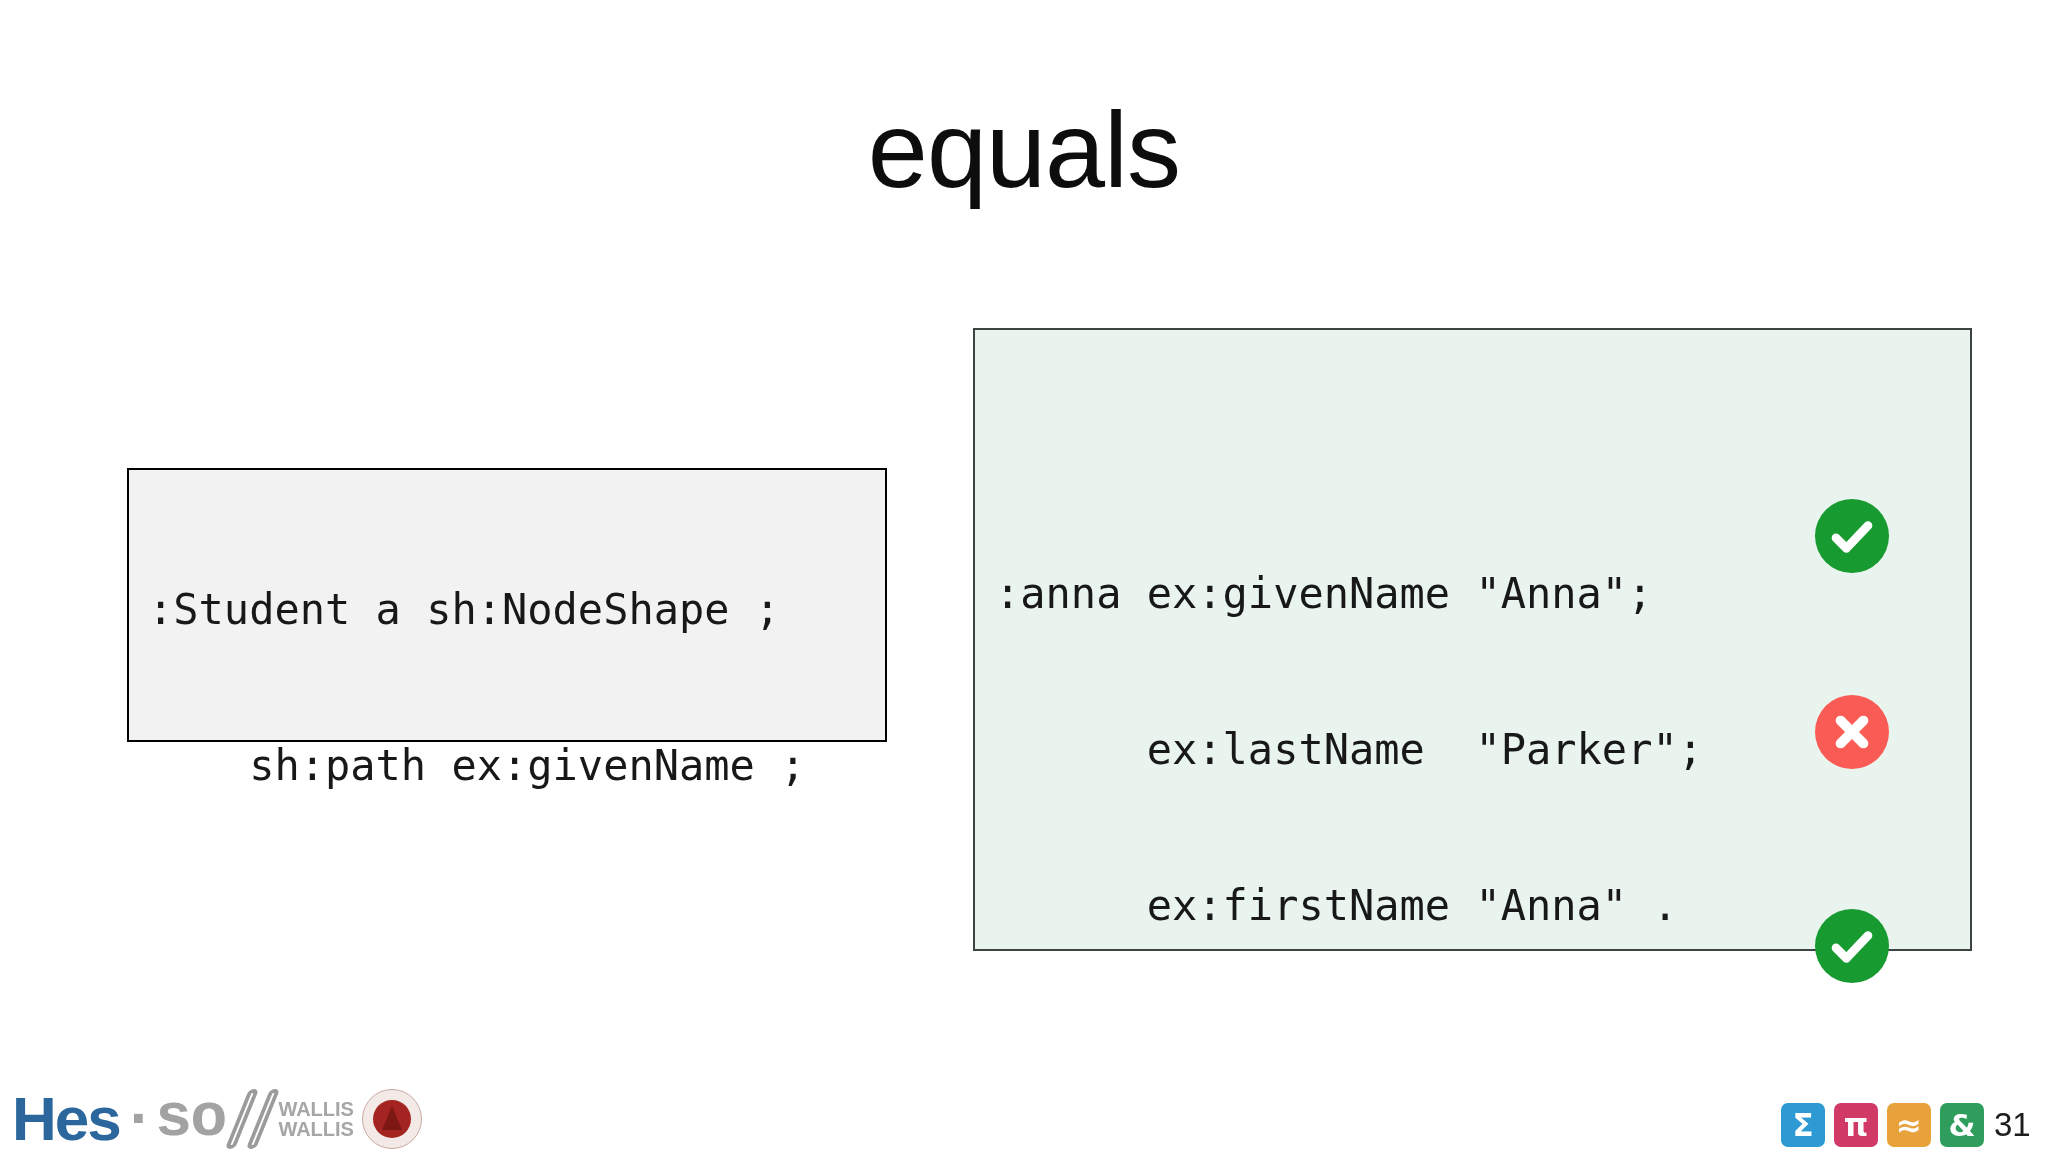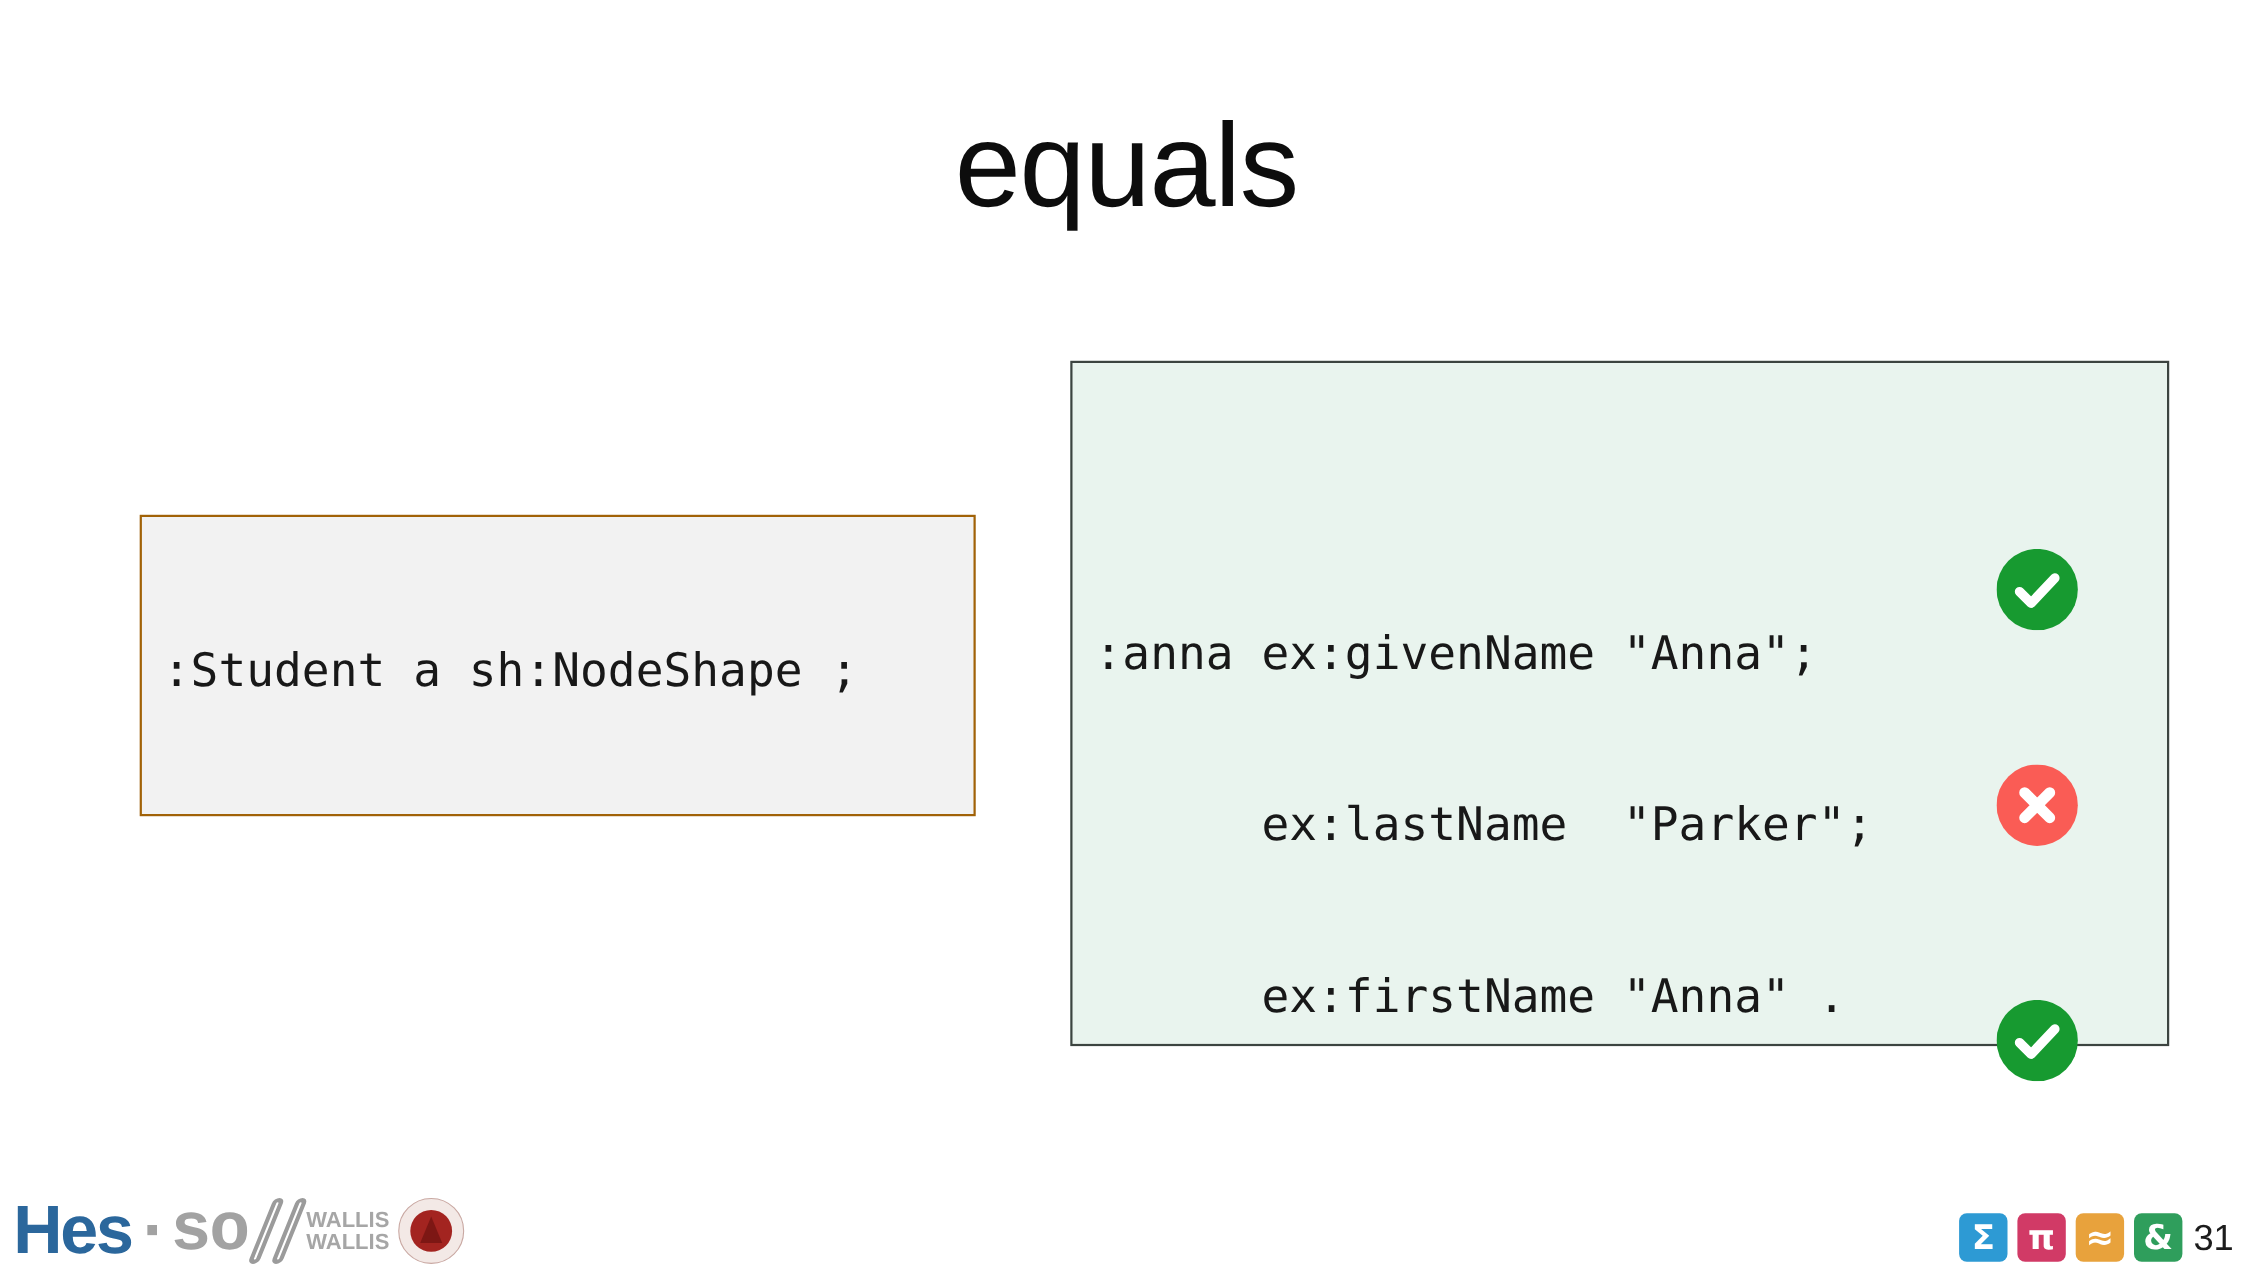--- a/index.html
+++ b/index.html
@@ -30,21 +30,21 @@
   .code{
     font-family:"DejaVu Sans Mono","Liberation Mono",monospace;
     font-size:42px;line-height:52px;
     white-space:pre;
     color:#181818;
   }
   .shape-box{
     position:absolute;left:127px;top:468px;width:760px;height:274px;
     box-sizing:border-box;
     background:#f2f2f2;
-    border:2px solid #a16207;
+    border:2px solid #000000;
     padding:10px 0 0 19px;
   }
   .shape-box .kw{color:#21a366;}
   .data-box{
     position:absolute;left:973px;top:328px;width:999px;height:623px;
     box-sizing:border-box;
     background:#e9f4ee;
     border:2px solid #3c4440;
     padding:30px 0 0 20px;
   }
@@ -116,20 +116,21 @@
 </head>
 <body>
 
 <div class="slide">
 
   <h1 class="title">equals</h1>
 
 
   <div class="shape-box code">
     <div>:Student a sh:NodeShape ;</div>
+    <div>    sh:path ex:givenName ;</div>
     
   </div>
 
   <div class="data-box code">
     <div class="block">
       <div>:anna ex:givenName "Anna";</div>
       <div>      ex:lastName  "Parker";</div>
       <div>      ex:firstName "Anna" .</div>
     </div>
     

